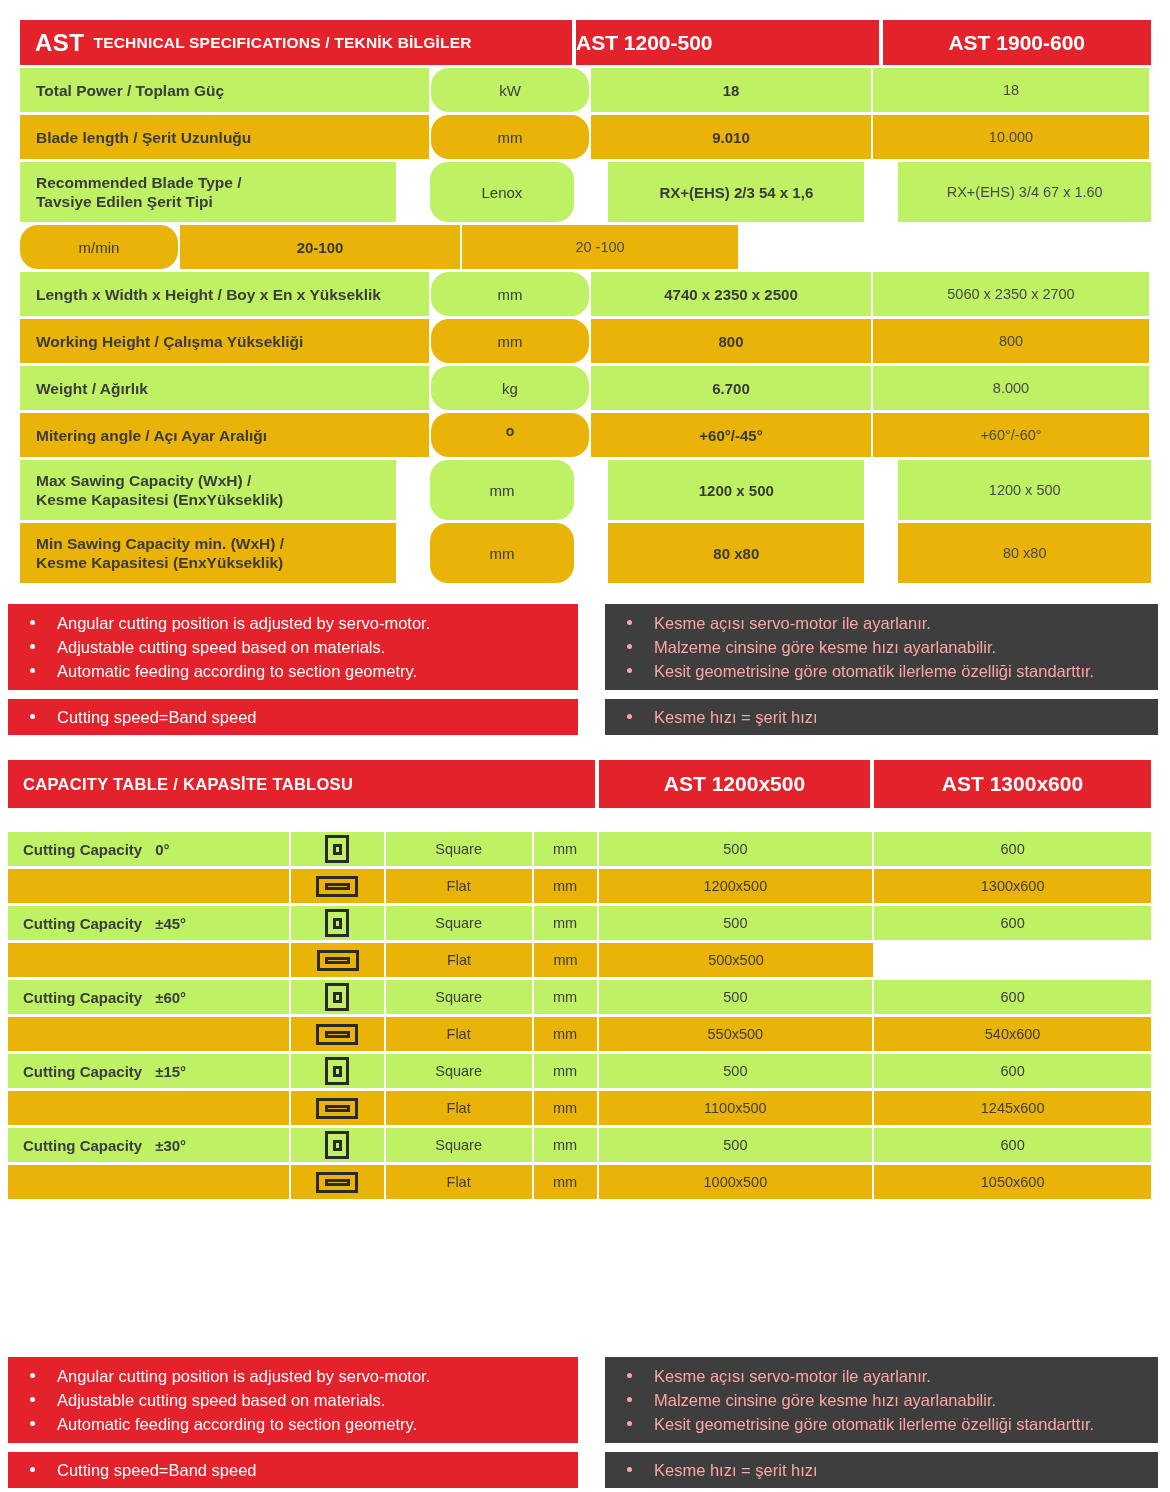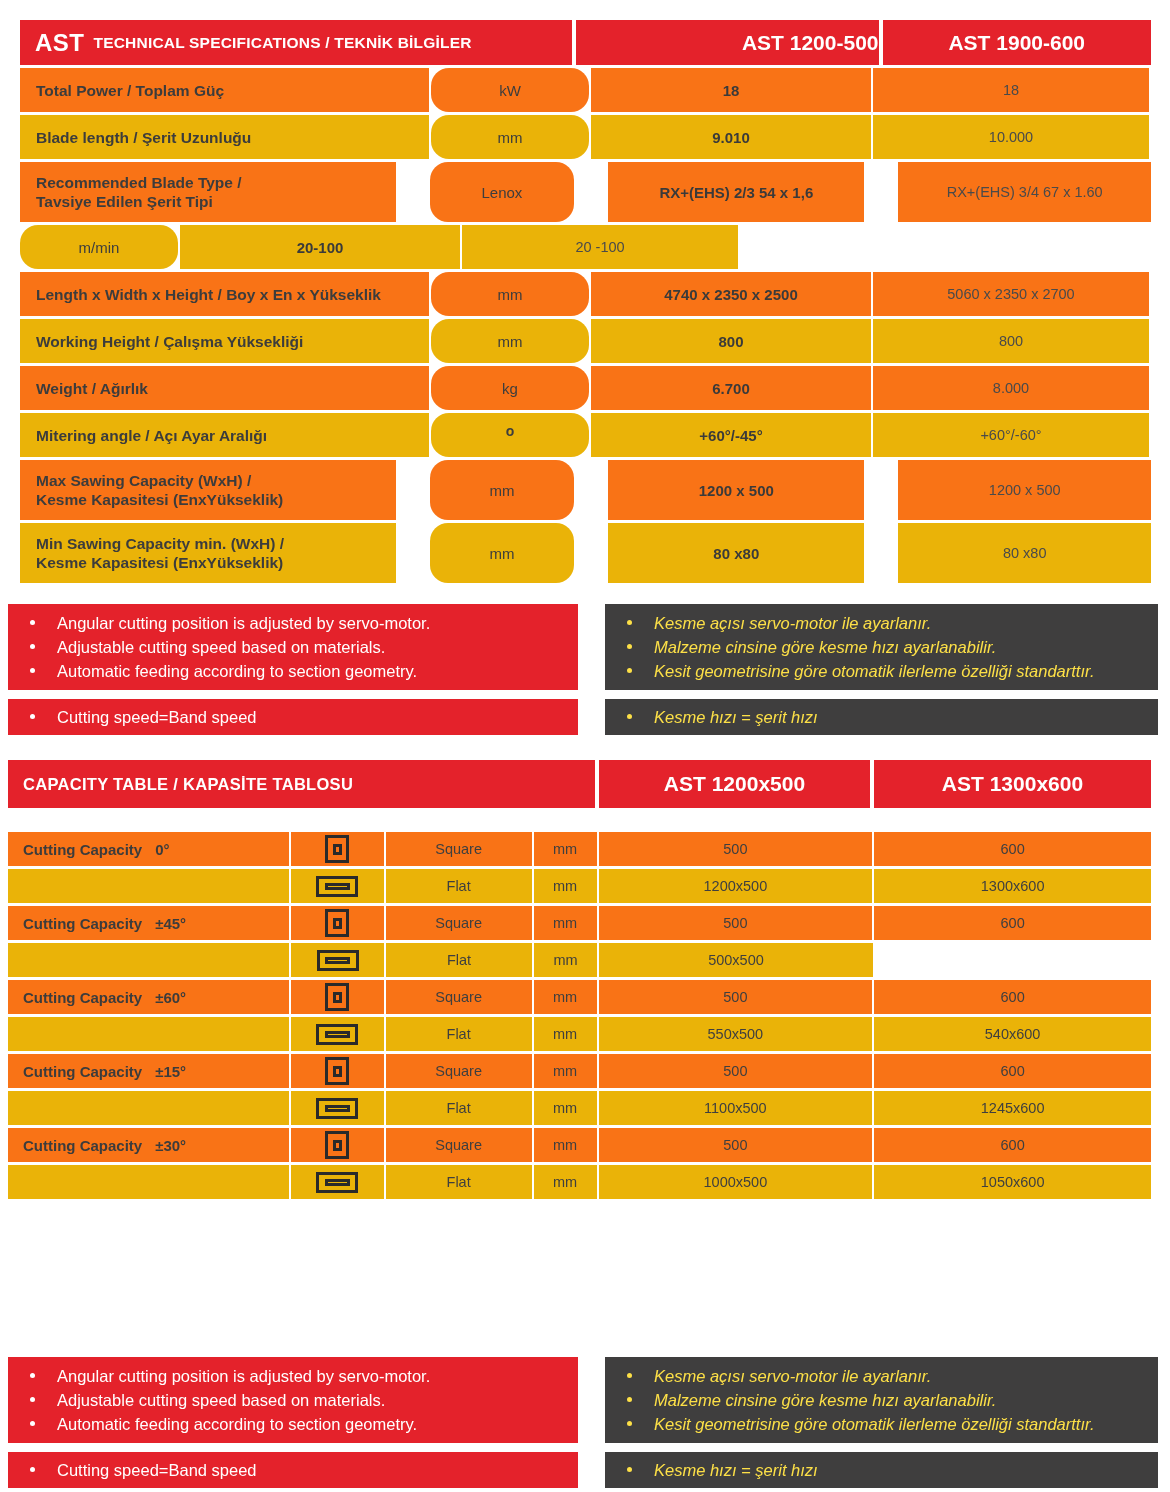--- a/index.html
+++ b/index.html
@@ -12,29 +12,29 @@
 
   
   .spec-section { margin:20px 19px 0 20px; }
 
   .hdr { display:flex; }
   .hdr .block {
     background:#e4222b; color:#fff; display:flex; align-items:center;
   }
   .spec-hdr { height:45px; }
   .spec-hdr .title-block { width:567px; padding-left:15px; margin-right:4px; }
-  .spec-hdr .col1 { width:311px; margin-right:4px; justify-content:flex-end; }
+  .spec-hdr .col1 { width:311px; margin-right:4px; justify-content:flex-start; }
   .spec-hdr .col2 { width:276px; justify-content:center; }
   .brand { font-size:24px; font-weight:bold; letter-spacing:.5px; margin-right:9px; }
   .hdr-title { font-size:15.5px; font-weight:bold; letter-spacing:.2px; }
   .hdr-col-label { font-size:21px; font-weight:bold; }
 
   .t-row { display:flex; margin-top:3px; }
   .t-row .cell { display:flex; align-items:center; justify-content:center; }
-  .row-dark  .cell { background:#f97316; }
+  .row-dark  .cell { background:#bef264; }
   .row-light .cell { background:#eab308; }
   .spec-row { height:44px; }
   .spec-row.tall { height:60px;gap:32px; }
   .spec-row .c-label {
     width:409px; margin-right:2px; justify-content:flex-start;
     padding-left:16px; font-size:15.5px; font-weight:bold;
     white-space:pre-line; line-height:19px; color:#3c3c3c;
   }
   .spec-row .c-unit  { width:158px; margin-right:2px; font-size:15px; color:#3d3d3d;border-radius:18px; }
   .spec-row .c-v1    { width:280px; margin-right:2px; font-size:15px; font-weight:bold; color:#3a3a3a; }
@@ -43,21 +43,21 @@
 
   
   .notes-grid {
     display:grid; grid-template-columns:570px 553px;
     column-gap:27px; row-gap:9px; margin-left:8px; margin-right:19px;
   }
   .notes-top { margin-top:21px; }
   .notes-bottom { margin-top:158px; }
   .note-box { padding:7px 0; }
   .note-box.red  { background:#e4222b; color:#ffffff; }
-  .note-box.dark { background:#3f3e3e; color:#fde047;font-style:italic; }
+  .note-box.dark { background:#3f3e3e; color:#fca5a5; }
   .note-box.single { padding:6px 0; }
   .bullet { display:flex; align-items:baseline; line-height:24px; font-size:16.5px; }
   .bullet .dot {
     width:5px; height:5px; border-radius:50%; background:currentColor;
     flex:0 0 5px; margin-left:22px; margin-right:22px; position:relative; top:-4px;
   }
 
   
   .cap-section { margin:25px 19px 0 8px; }
   .cap-hdr { height:48px; }

